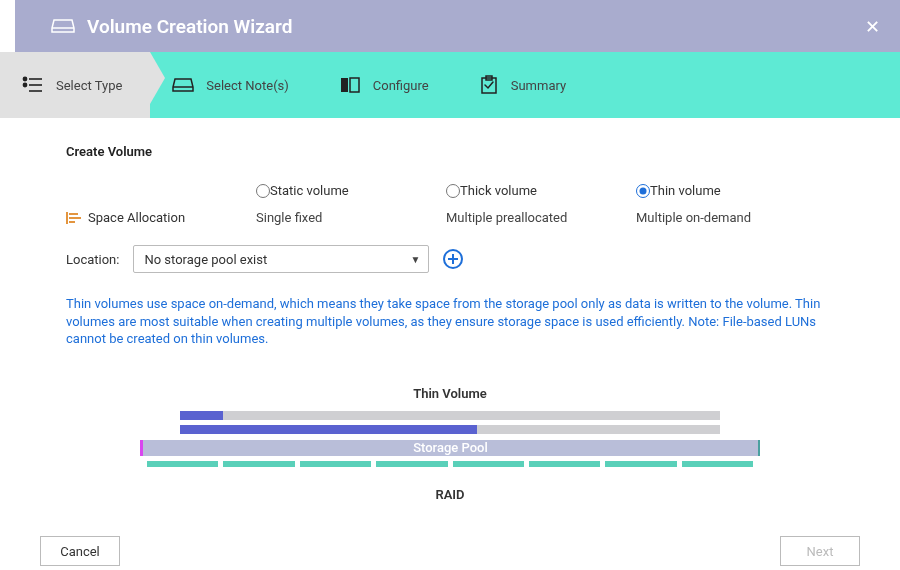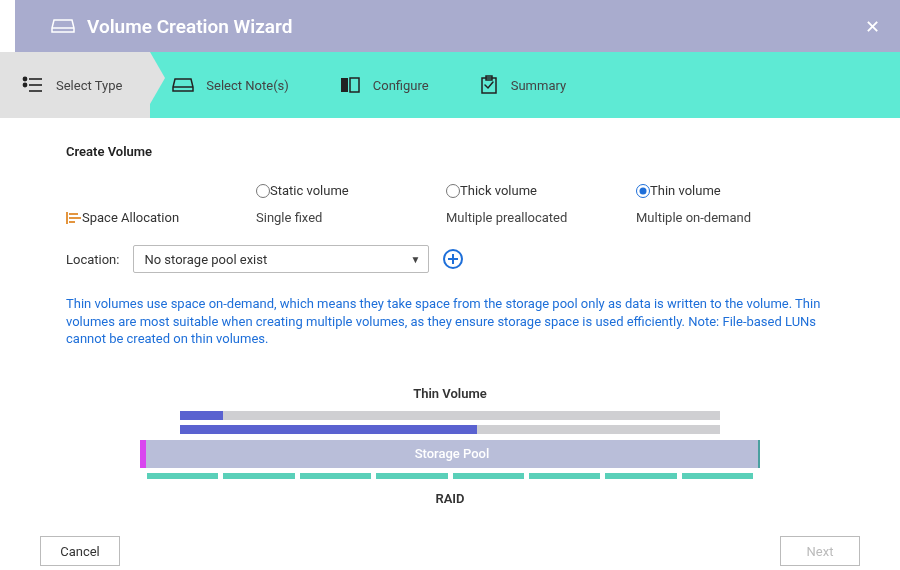--- a/index.html
+++ b/index.html
@@ -104,21 +104,21 @@
     height: 7px;
     background: #1E6FD9;
     border-radius: 50%;
     top: 50%;
     left: 50%;
     transform: translate(-50%, -50%);
   }
   .alloc-label {
     display: flex;
     align-items: center;
-    gap: 0;
+    gap: 6px;
     color: #333;
     font-size: 13px;
   }
   .alloc-icon svg { display:block; }
   .alloc-text {
     color: #444;
     font-size: 13px;
   }
   .location-row {
     display: flex;
@@ -195,48 +195,48 @@
   }
   .bar2::before {
     content: "";
     position: absolute;
     left:0; top:0; height:100%;
     width: 55%;
     background: #5a62d0;
   }
   .pool {
     width: 620px;
-    height: 28px;
+    height: 16px;
     background: #b9bed9;
     color: #fff;
     font-size: 13px;
     font-weight: 500;
     display: flex;
     align-items: center;
     justify-content: center;
-    border-left: 6px solid #d946ef;
+    border-left: 3px solid #d946ef;
     border-right: 2px solid #4aa0a0;
     margin-top: 6px;
   }
   .raid-row {
     width: 606px;
     margin: 5px auto 0 auto;
     display: flex;
     gap: 5px;
   }
   .raid-seg {
     flex: 1;
     height: 6px;
     background: #5ad0b9;
   }
   .raid-label {
     font-size: 13px;
     font-weight: 600;
     color: #333;
-    margin-top: 12px;
+    margin-top: 20px;
   }
   .footer {
     position: absolute;
     left: 0; right: 0;
     bottom: 4px;
     padding: 0 40px;
     display: flex;
     justify-content: space-between;
   }
   .btn {

